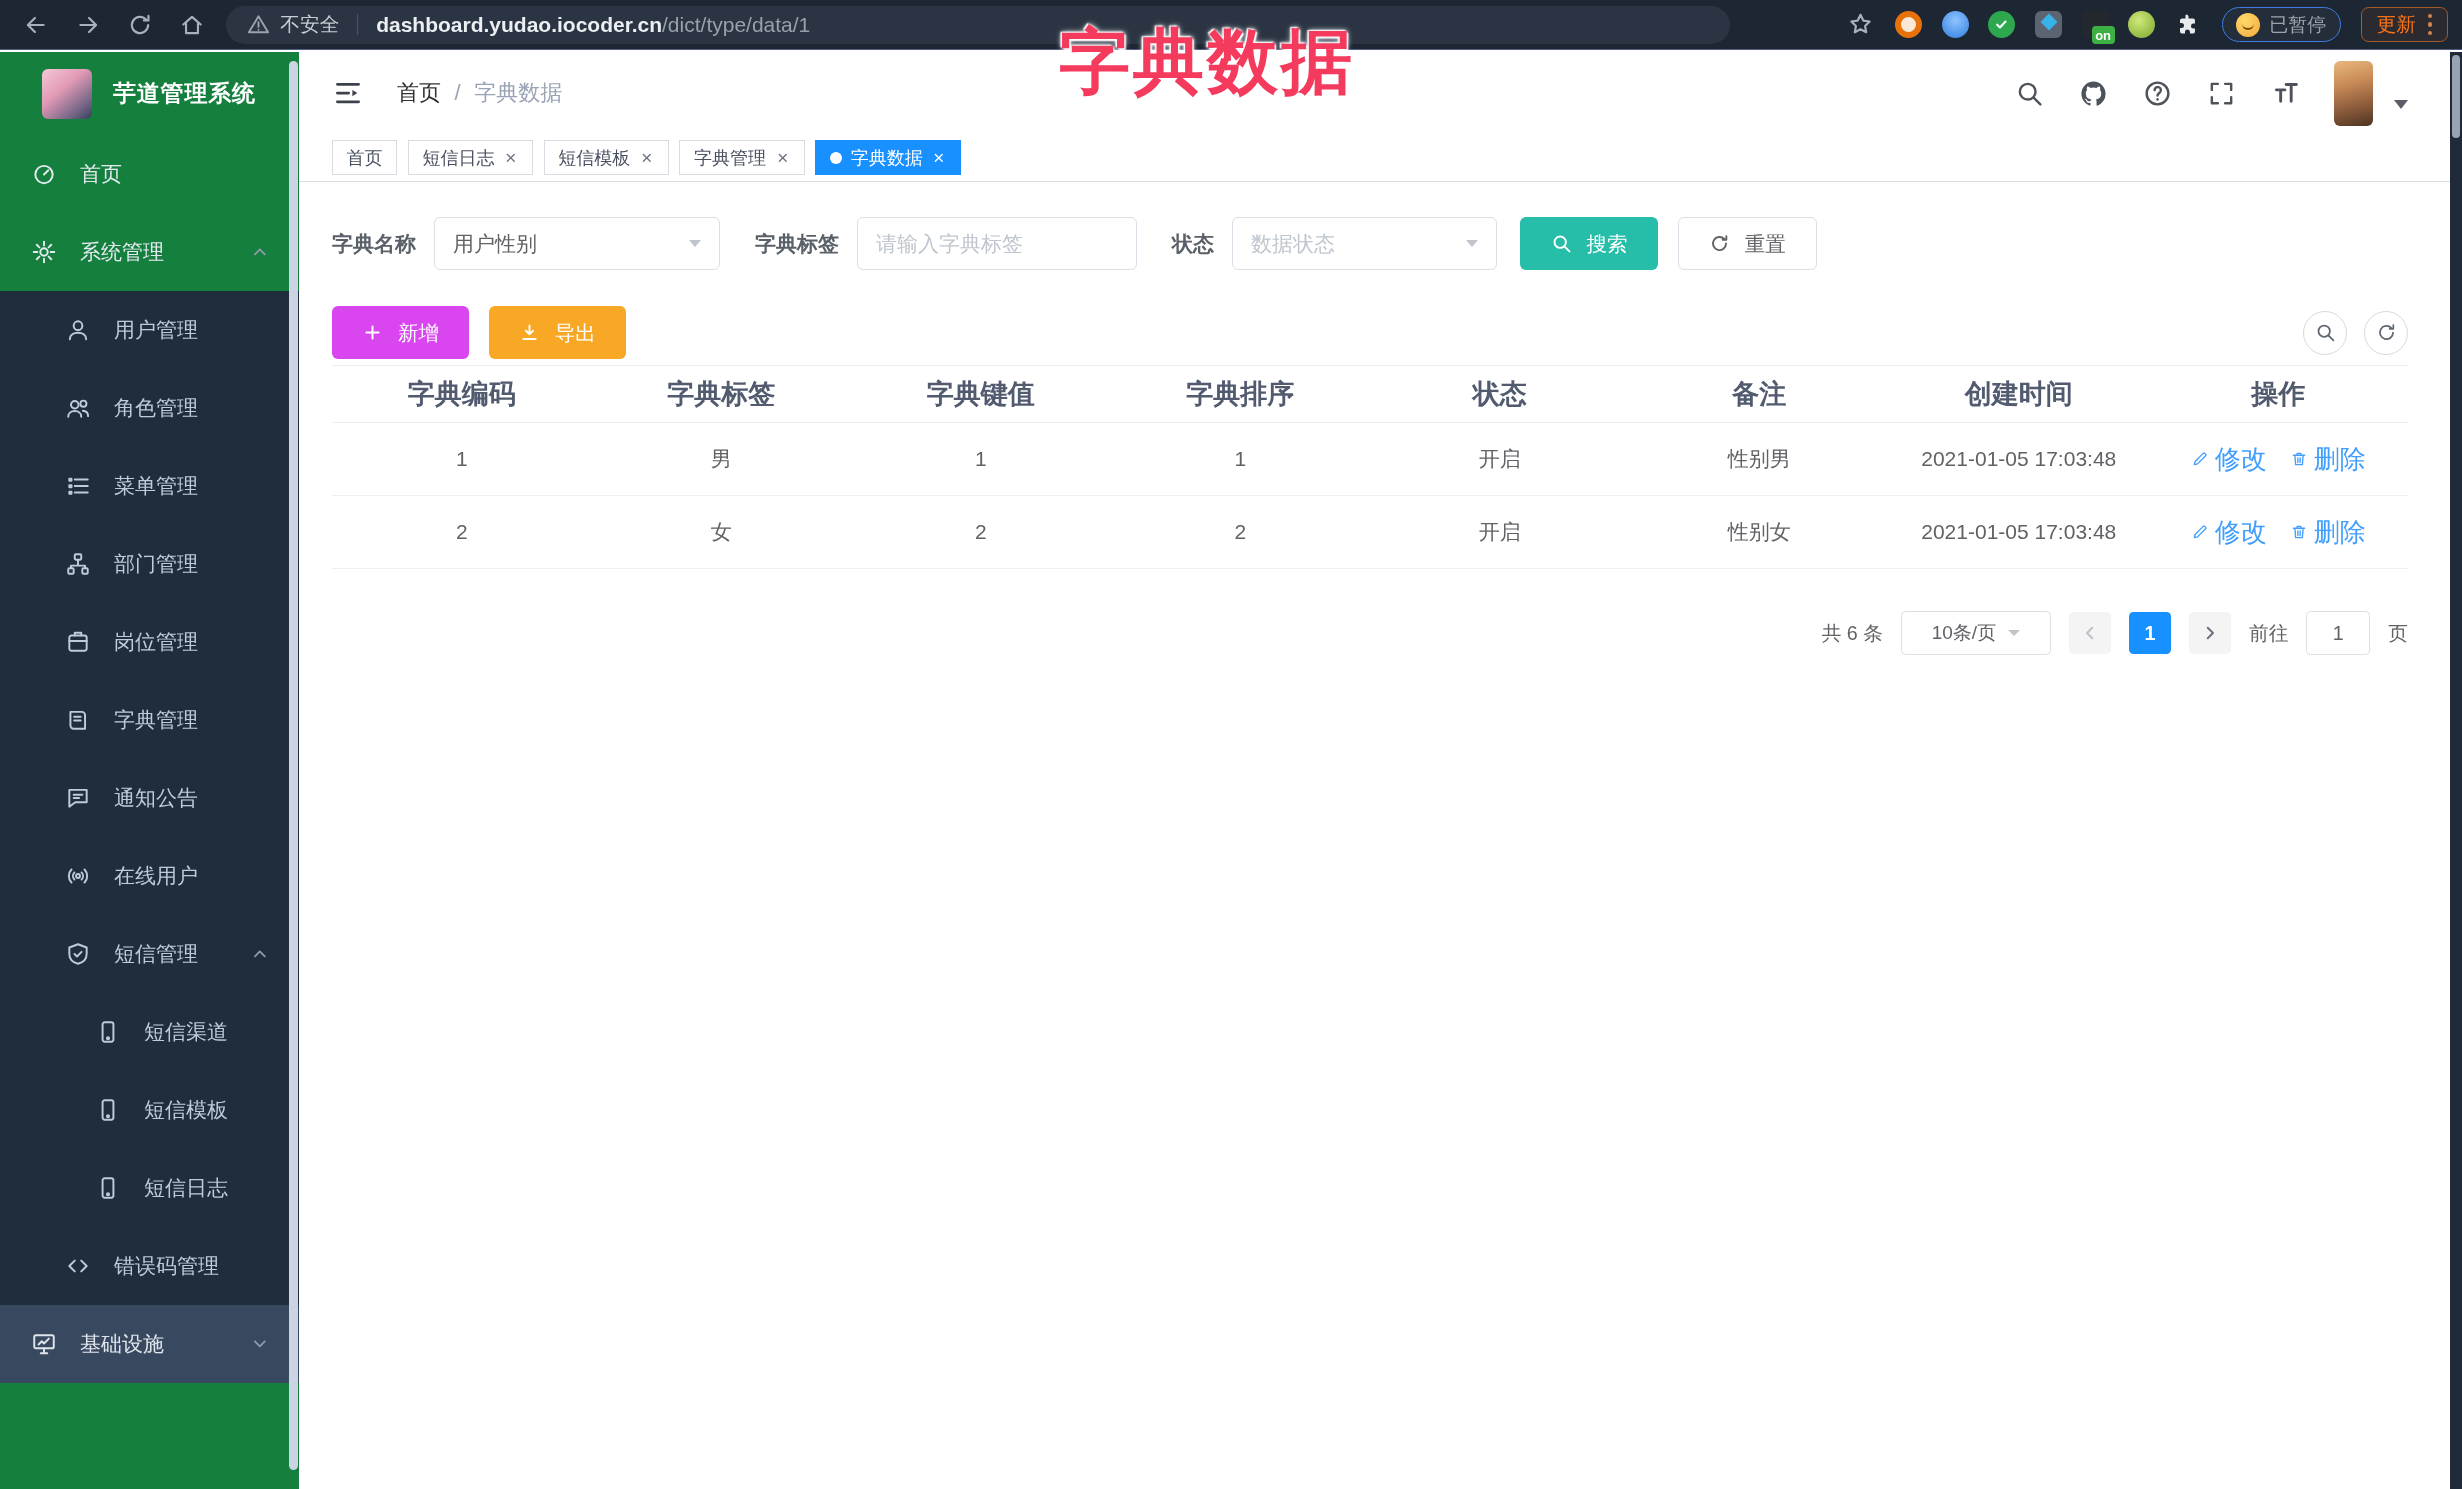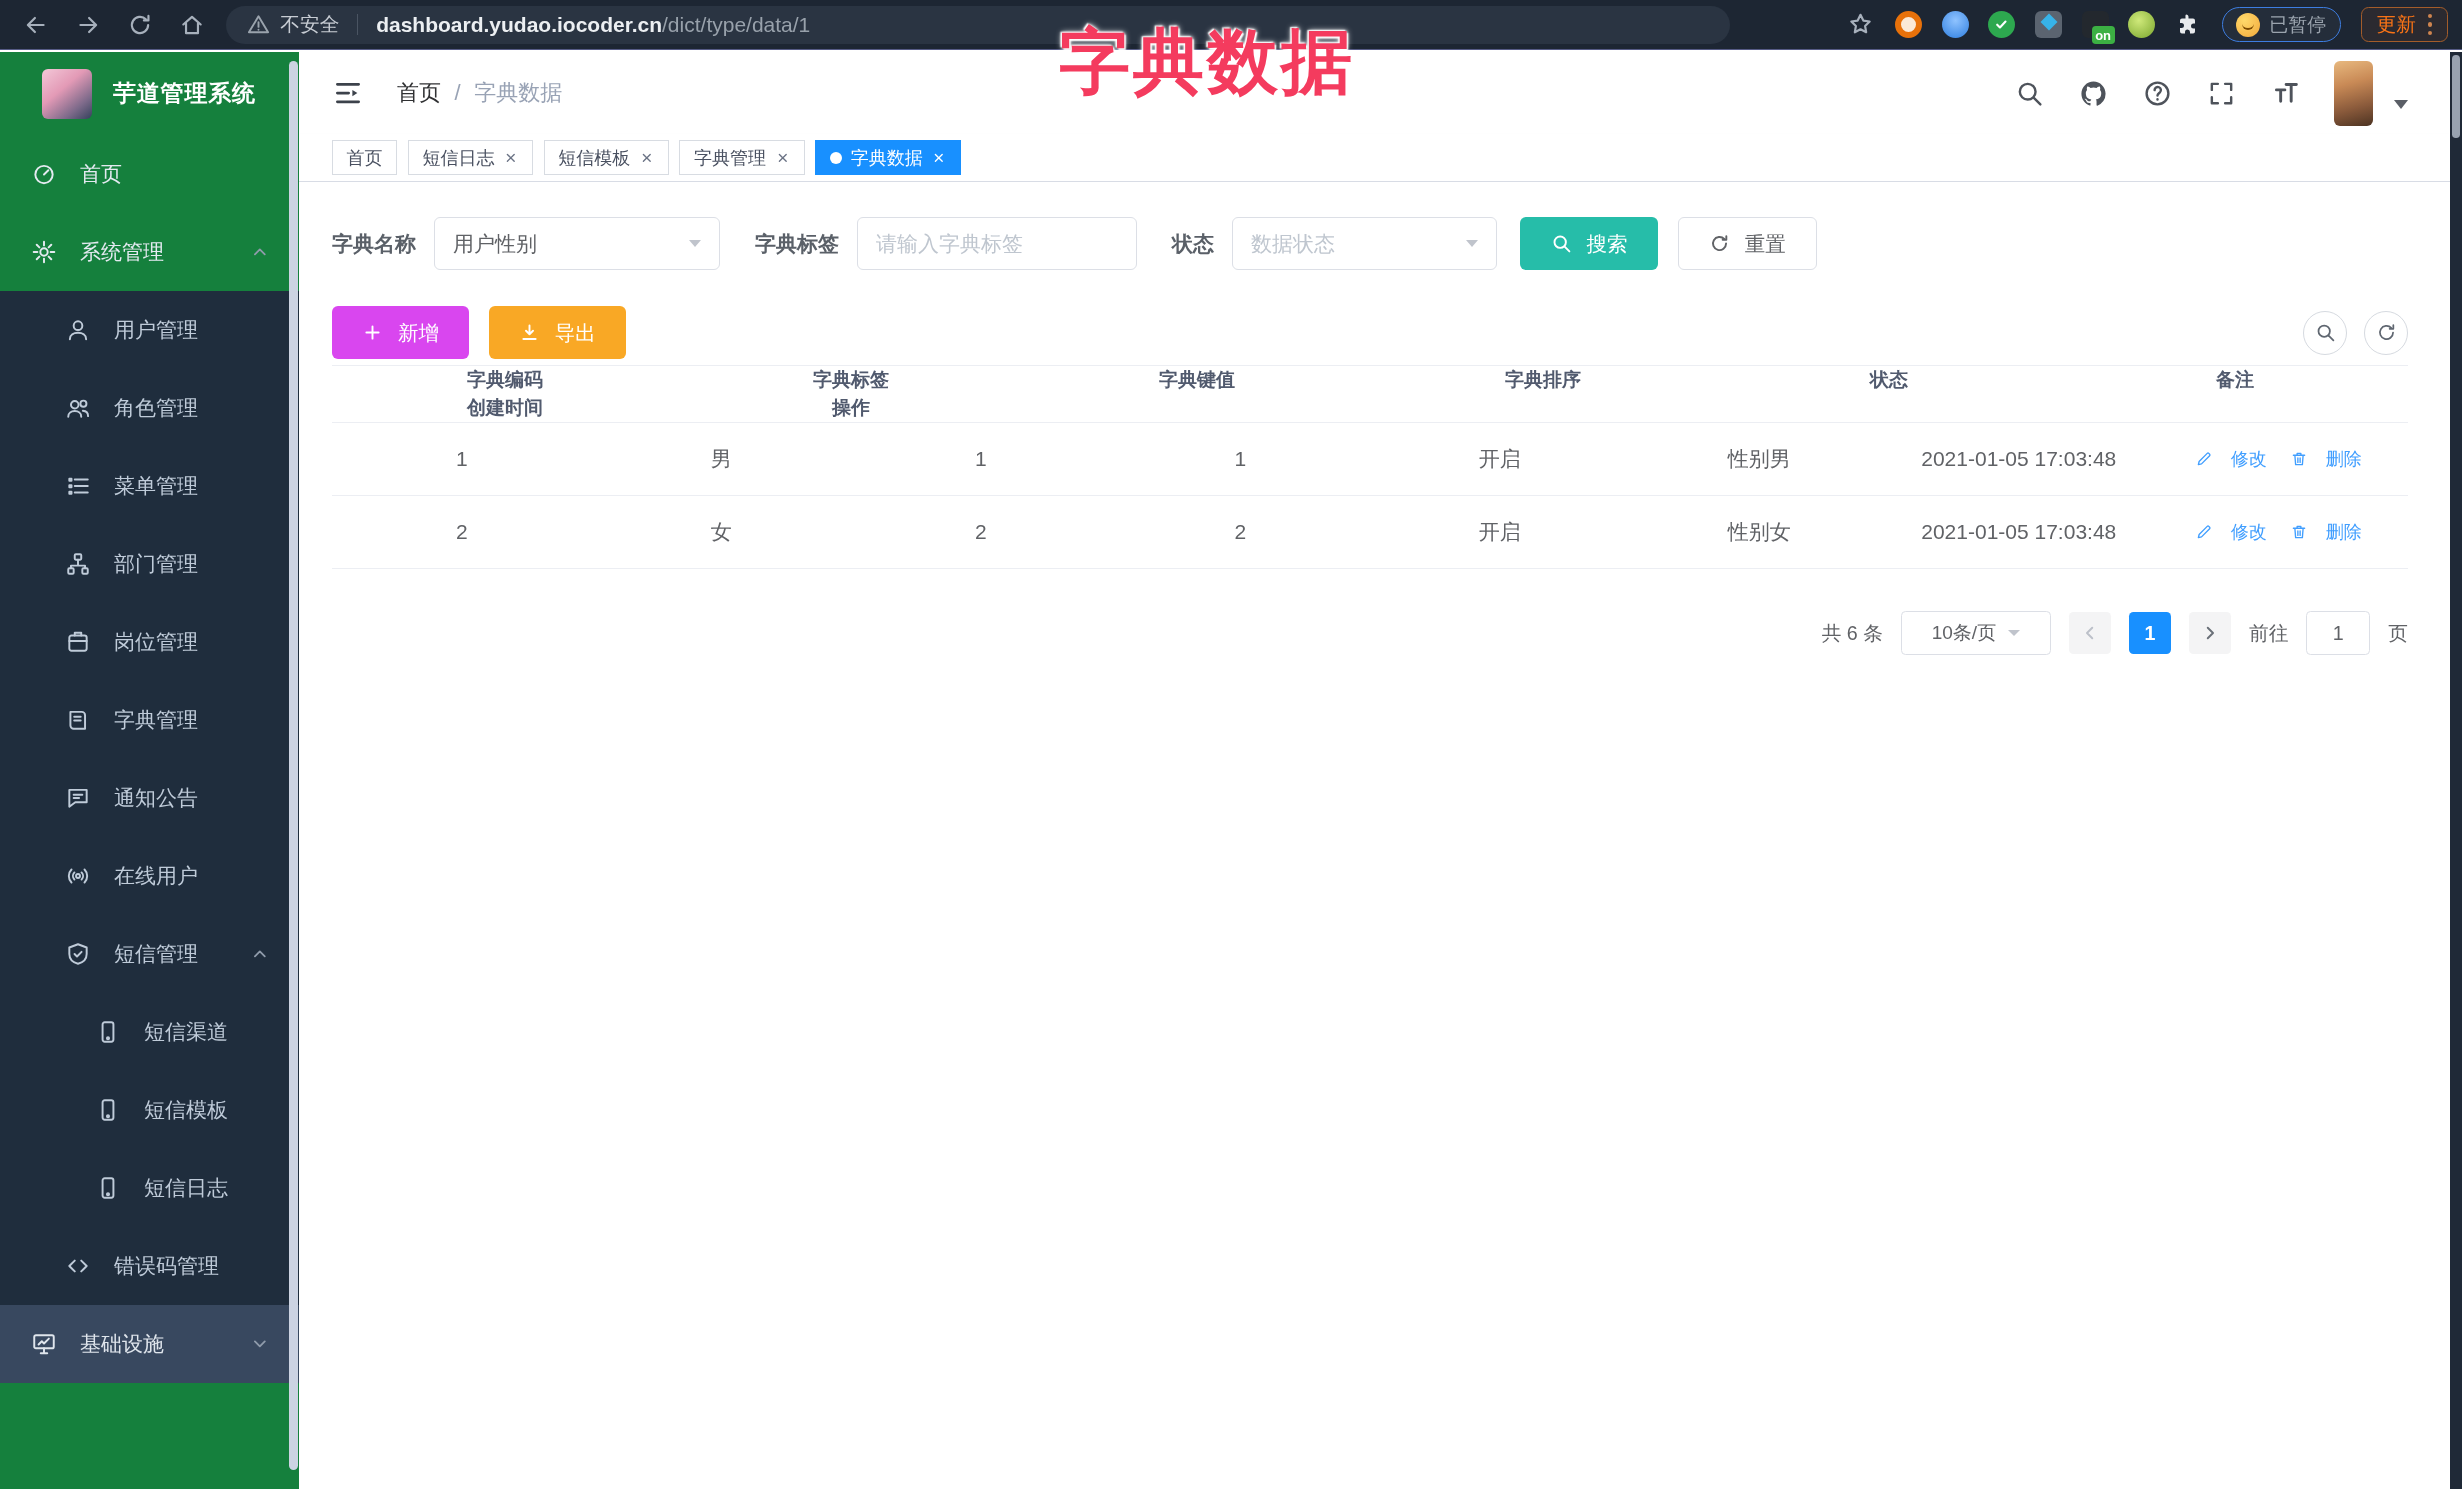--- a/index.html
+++ b/index.html
@@ -142,30 +142,30 @@
   .toolbar { margin-top:36px; display:flex; align-items:center; }
   .tool-right { margin-left:auto; display:flex; gap:16.7px; }
   .circle-btn {
     width:44px; height:44px; border-radius:50%; border:0.8px solid #d6dae0; background:#fff;
     display:flex; align-items:center; justify-content:center; color:#5f6670; cursor:pointer;
   }
   .circle-btn svg { width:21px; height:21px; stroke-width:2; }
 
   .dtable { margin-top:6px; }
   .thead {
-    display:grid; grid-template-columns:repeat(6,1fr); height:58px; align-items:center;
+    display:grid; grid-template-columns:repeat(8,1fr); height:58px; align-items:center;
     border-top:0.8px solid #eceef3; border-bottom:0.8px solid #eceef3;
-    font-weight:700; color:#515a6e; font-size:19px; text-align:center;
+    font-weight:700; color:#515a6e; font-size:27px; text-align:center;
   }
   .trow {
     display:grid; grid-template-columns:repeat(8,1fr); height:73px; align-items:center;
     text-align:center; font-size:21px; color:#606266; border-bottom:0.8px solid #eceef3; background:#fff;
   }
   .ops { display:flex; justify-content:center; gap:23px; }
-  .oplink { color:#409eff; font-size:18px; display:inline-flex; align-items:center; gap:18px; cursor:pointer; }
+  .oplink { color:#409eff; font-size:26px; display:inline-flex; align-items:center; gap:6px; cursor:pointer; }
   .oplink svg { width:18px; height:18px; stroke-width:1.8; }
 
   .pager { margin-top:42px; display:flex; align-items:center; justify-content:flex-end; gap:18px; font-size:19.7px; color:#606266; }
   .psel { width:150px; height:44px; border:0.8px solid #dcdfe6; border-radius:4.5px; display:flex; align-items:center; justify-content:center; gap:12px; font-size:19px; color:#606266; background:#fff; }
   .psel .sel-caret { margin-left:0; border-left-width:6px; border-right-width:6px; border-top-width:6.8px; }
   .pbtn { width:42px; height:42px; border-radius:4.5px; background:#f4f4f5; display:flex; align-items:center; justify-content:center; cursor:pointer; }
   .pbtn svg { width:18px; height:18px; stroke-width:2.6; }
   .pbtn.prev { color:#bcc0c9; }
   .pbtn.next { color:#6a7078; }
   .pcur { width:42px; height:42px; border-radius:4.5px; background:#1890ff; color:#fff; font-weight:700; display:flex; align-items:center; justify-content:center; cursor:pointer; }

